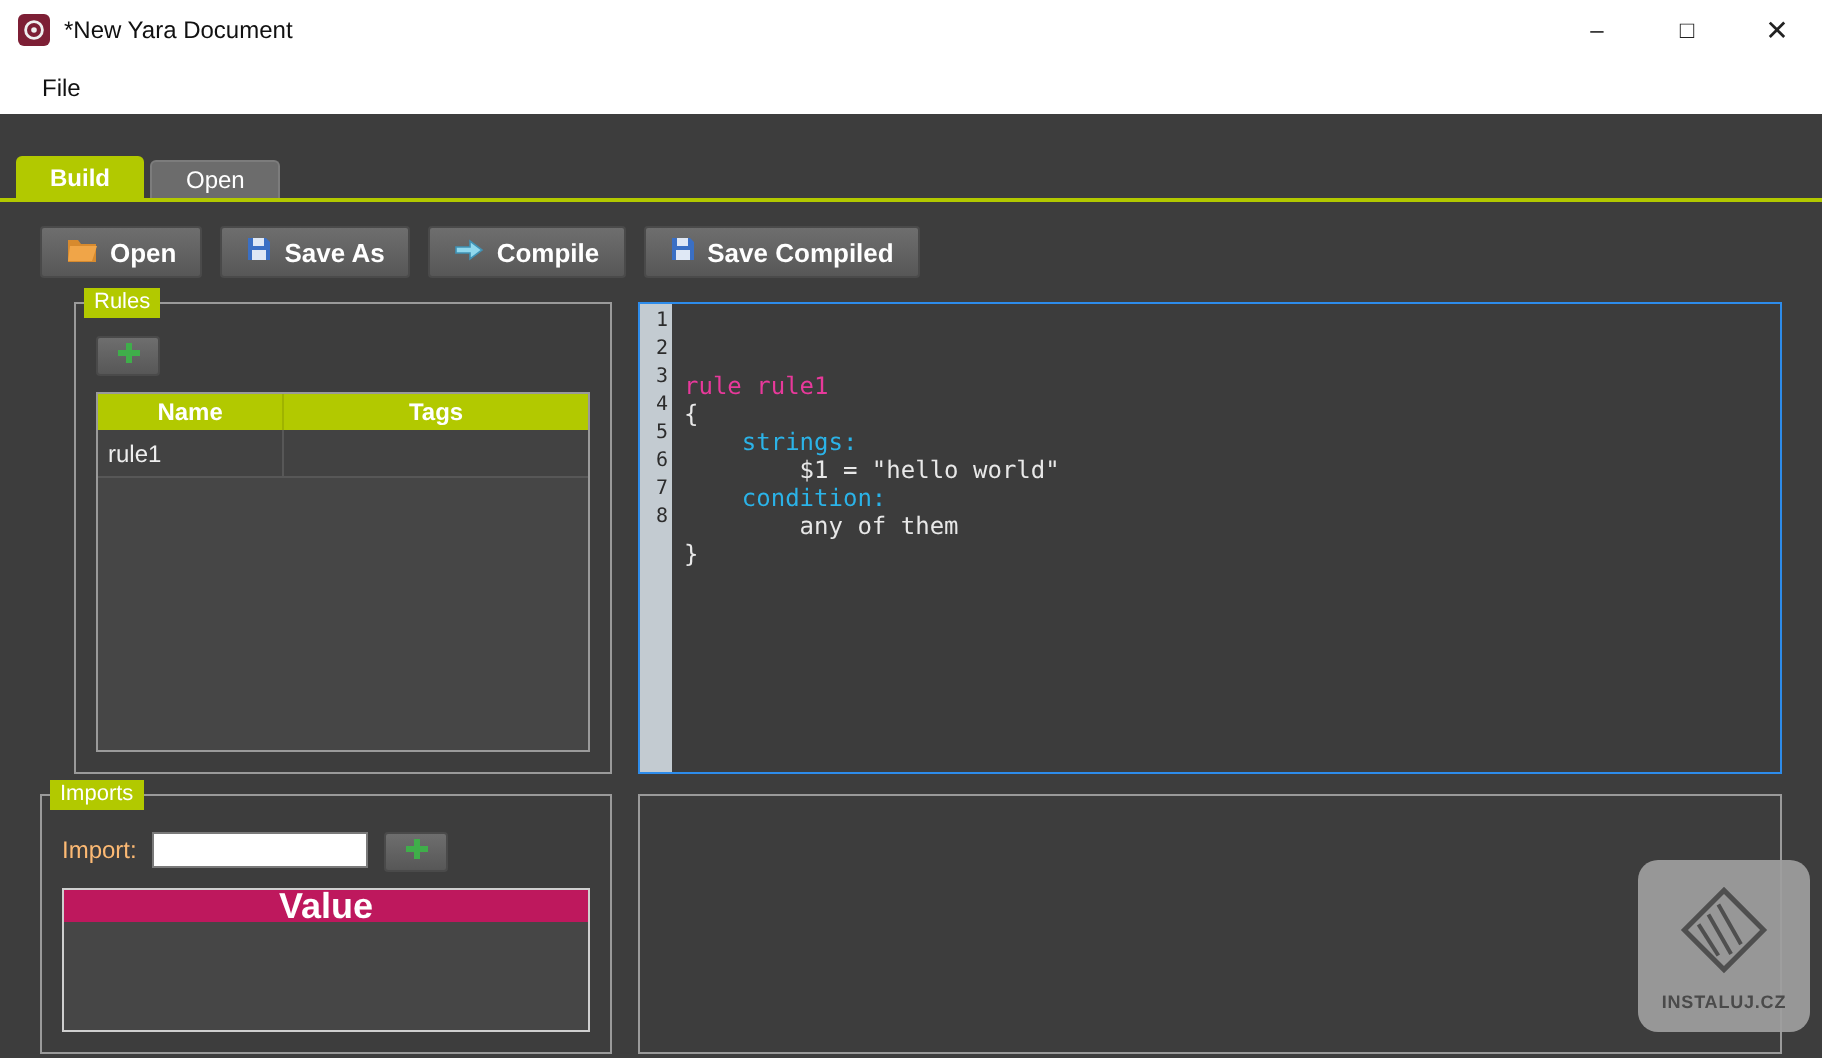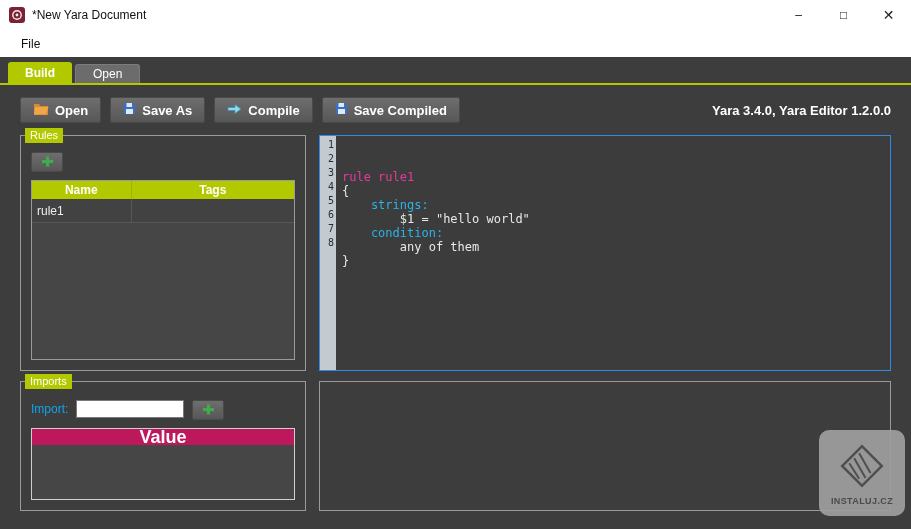--- a/index.html
+++ b/index.html
@@ -22,42 +22,42 @@
 
   
   .menubar { height:27px; background:#ffffff; display:flex; align-items:center; }
   .menu-item { font-size:12px; color:#111; padding:0 21px; height:100%; display:flex; align-items:center; }
 
   
   .main { position:absolute; top:57px; left:0; right:0; bottom:0; background:#3d3d3d; }
 
   .tabbar { display:flex; padding:5px 0 0 8px; align-items:flex-end; }
   .tab { height:21px; padding:0 17px; display:flex; align-items:center; font-size:12px;
-         color:#fff; border-radius:3px 3px 0 0; }
+         color:#fff; border-radius:3px 3px 0 0;margin-top:16px; }
   .tab.active { background:#b2c900; font-weight:bold; }
   .tab.inactive { background:#6c6c6c; height:19px; margin-left:3px; border:1px solid #7c7c7c; border-bottom:none; }
   .tab-underline { height:2px; background:#b2c900; }
 
   
   .toolbar { display:flex; align-items:center; gap:9px; padding:12px 20px 0 20px; }
   .tbtn { height:26px; background:linear-gradient(#6e6e6e,#575757); border:1px solid #4a4a4a;
           border-radius:2px; color:#fff; font-weight:bold; font-size:13px;
           display:flex; align-items:center; gap:6px; padding:0 12px; cursor:default; }
   .version { margin-left:auto; color:#fff; font-weight:bold; font-size:13px; }
 
   
   .content { display:flex; gap:13px; padding:12px 20px 0 20px; }
   .left-col { width:286px; display:flex; flex-direction:column; gap:10px; }
   .right-col { flex:1; display:flex; flex-direction:column; gap:10px; }
 
   .groupbox { position:relative; border:1px solid #9a9a9a; }
   .group-label { position:absolute; top:-8px; left:4px; background:#b2c900; color:#fff;
                  font-size:11px; padding:1px 5px; line-height:13px; }
 
-  .rules-box { height:236px; padding:14px 10px 10px 10px; display:flex; flex-direction:column; }
+  .rules-box { height:236px; padding:14px 10px 10px 10px; display:flex; flex-direction:column;margin-left:17px; }
   .addbtn { width:32px; height:20px; background:linear-gradient(#6e6e6e,#575757);
             border:1px solid #4a4a4a; border-radius:2px;
             display:flex; align-items:center; justify-content:center; margin-top:2px; cursor:default; }
 
   .table-wrap { margin-top:8px; flex:1; border:1px solid #9a9a9a; display:flex;
                 flex-direction:column; background:#484848; overflow:hidden; }
   .thead { display:flex; background:#b2c900; color:#fff; font-size:12px; font-weight:bold; height:18px; flex:0 0 auto; }
   .hcell { display:flex; align-items:center; justify-content:center; border-right:1px solid #9fb300; }
   .hcell:last-child { border-right:none; }
   .hcell.c0 { width:38%; }
@@ -72,21 +72,21 @@
   .editor { height:236px; border:1px solid #2d8ceb; display:flex; background:#3c3c3c; overflow:hidden; }
   .gutter { width:16px; background:#c3cbd1; color:#2c2c2c; font-family:"DejaVu Sans Mono",monospace;
             font-size:10px; line-height:14px; text-align:right; padding:2px 2px 0 0; flex:0 0 auto; }
   .code { flex:1; font-family:"DejaVu Sans Mono",monospace; font-size:12px; line-height:14px;
           padding:2px 0 0 6px; white-space:pre; color:#e8e8e8;margin-top:32px; }
   .code-line { min-height:14px; }
 
   
   .imports-box { height:130px; padding:16px 10px 10px 10px; display:flex; flex-direction:column; }
   .import-row { display:flex; align-items:center; gap:8px; }
-  .import-label { color:#0ea5e9; font-size:12px; }
+  .import-label { color:#fdba74; font-size:12px; }
   .import-input { width:108px; height:18px; border:1px solid #7a7a7a; background:#fff; font-size:12px; padding:0 3px; }
   .value-wrap { margin-top:8px; flex:1; border:1px solid #cfcfcf; display:flex; flex-direction:column;
                 background:#464646; overflow:hidden; }
   .value-header { background:#be185d; height:16px; color:#fff; font-weight:bold; font-size:18px;
                   display:flex; align-items:center; justify-content:center; flex:0 0 auto; }
   .value-body { flex:1; }
 
   
   .output-panel { height:130px; border:1px solid #9a9a9a; background:#3d3d3d; }
 
@@ -157,21 +157,20 @@
     <div class="tbtn">
       <span>
         <svg width="13" height="13" viewBox="0 0 13 13">
           <path d="M1 1 h9 l2 2 v9 H1 z" fill="#3a6fc4"></path>
           <rect x="3.5" y="1" width="5.5" height="4" fill="#dfe8f5"></rect>
           <rect x="3" y="7" width="7" height="5" fill="#dfe8f5"></rect>
         </svg>
       </span>
       <span>Save Compiled</span>
     </div>
-    <span class="version">Yara 3.4.0, Yara Editor 1.2.0.0</span>
   </div>
 
   <div class="content">
 
     <div class="left-col">
 
       <div class="groupbox rules-box">
         <span class="group-label">Rules</span>
         <div class="addbtn">
           <span>

